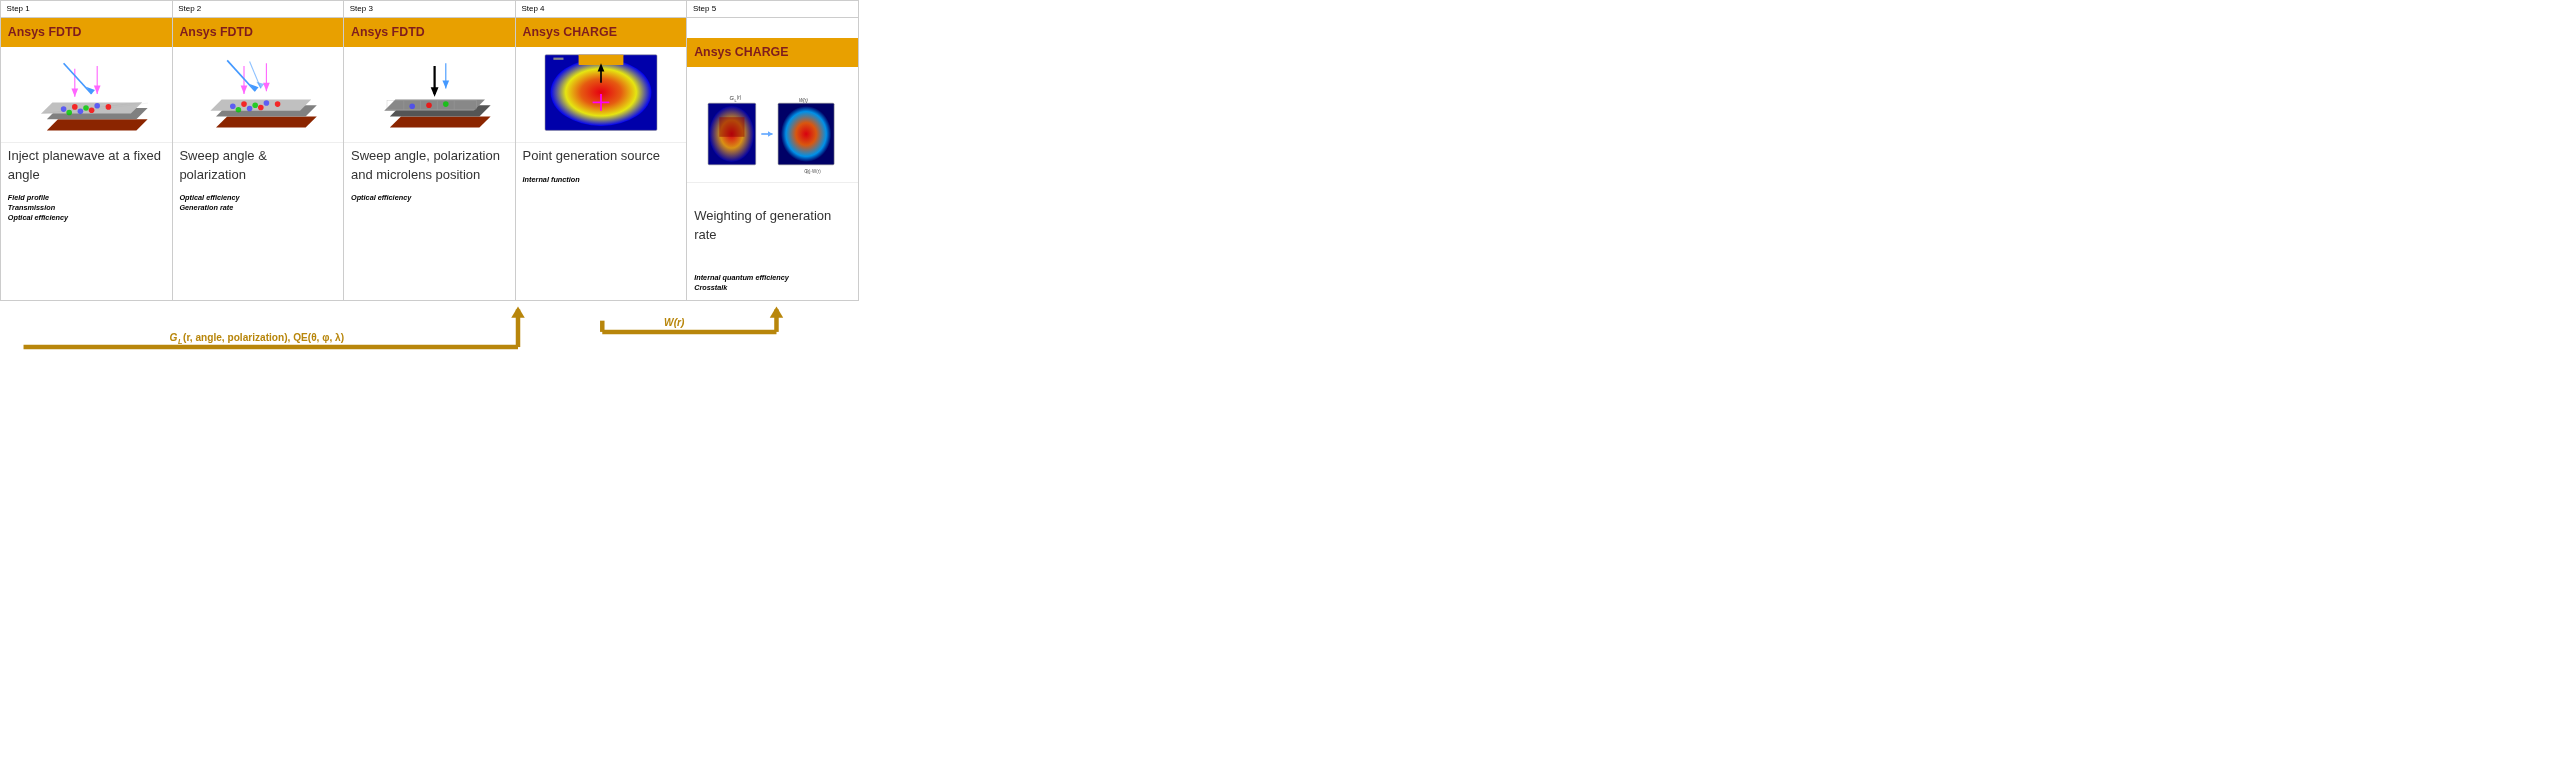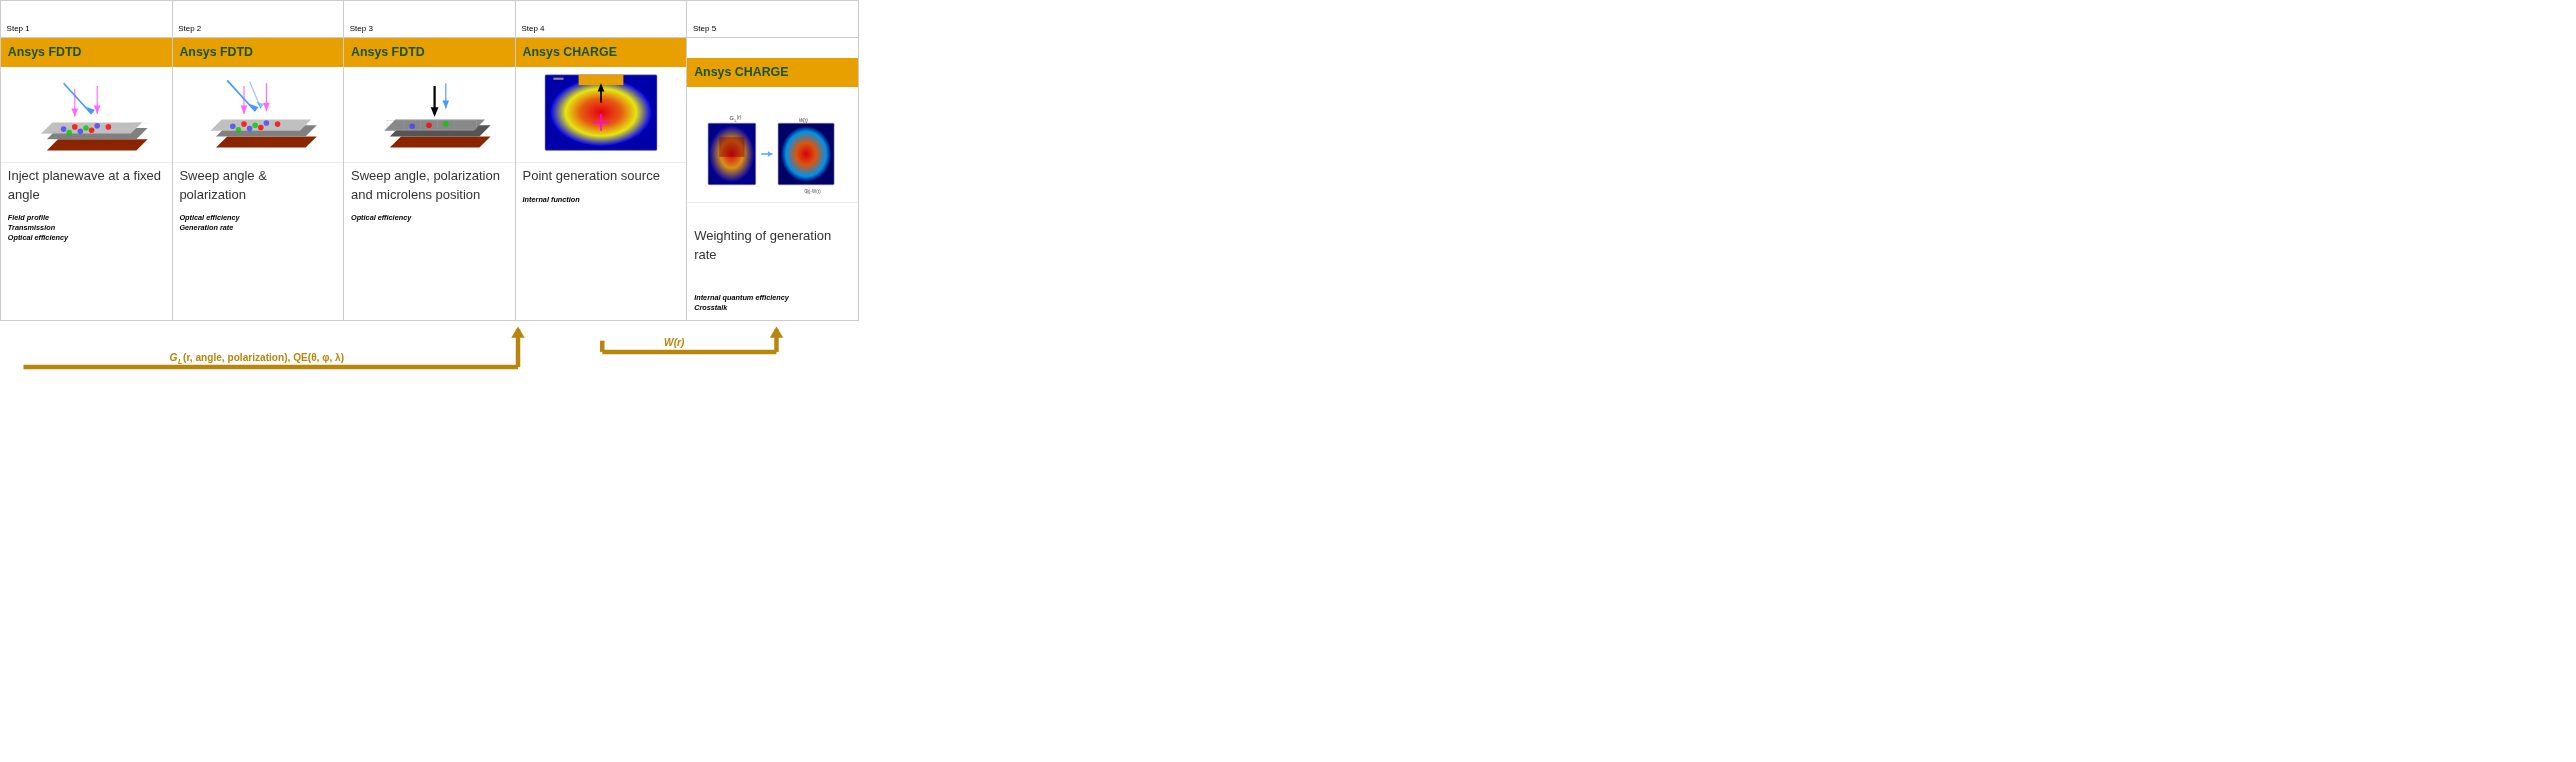--- a/index.html
+++ b/index.html
@@ -35,29 +35,28 @@
       gap: 20px;
     }
 
     .step-label {
       padding: 3.4px 5.6px;
       font-size: 8px;
       font-weight: normal;
       color: #000;
       border-bottom: 0.6px solid #ccc;
       background: #fff;
-      margin-top: 20px;
     }
 
     .step-tool {
       background: #E8A000;
       padding: 5.6px 6.8px;
       font-size: 12.4px;
       font-weight: bold;
-      color: #14532d;
+      color: #7f1d1d;
       min-height: 29px;
       display: flex;
       align-items: center;
     }
 
     .step-image {
       padding: 5.6px;
       min-height: 96px;
       display: flex;
       align-items: center;

